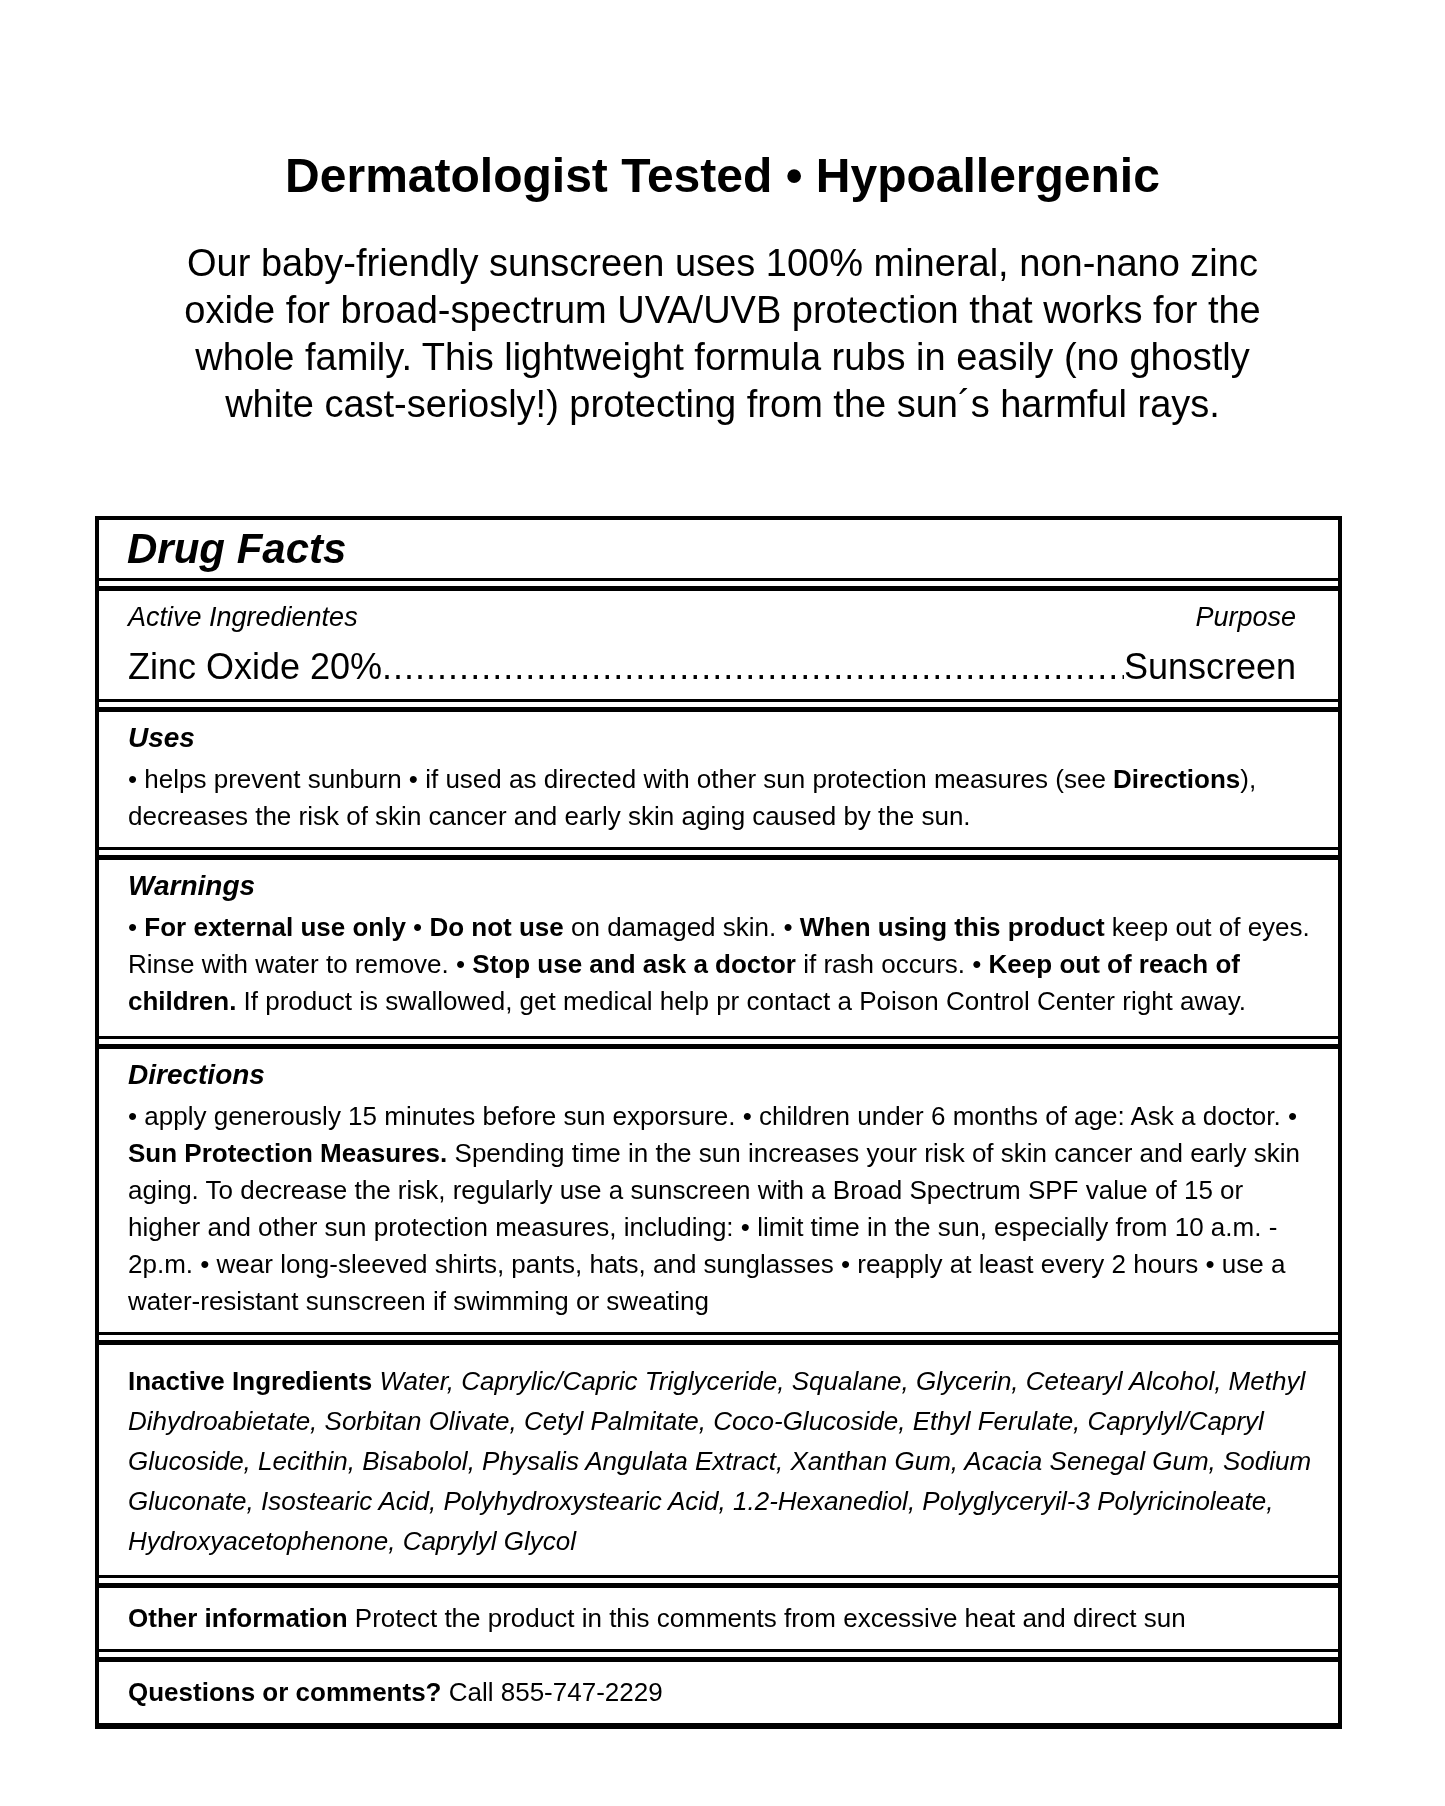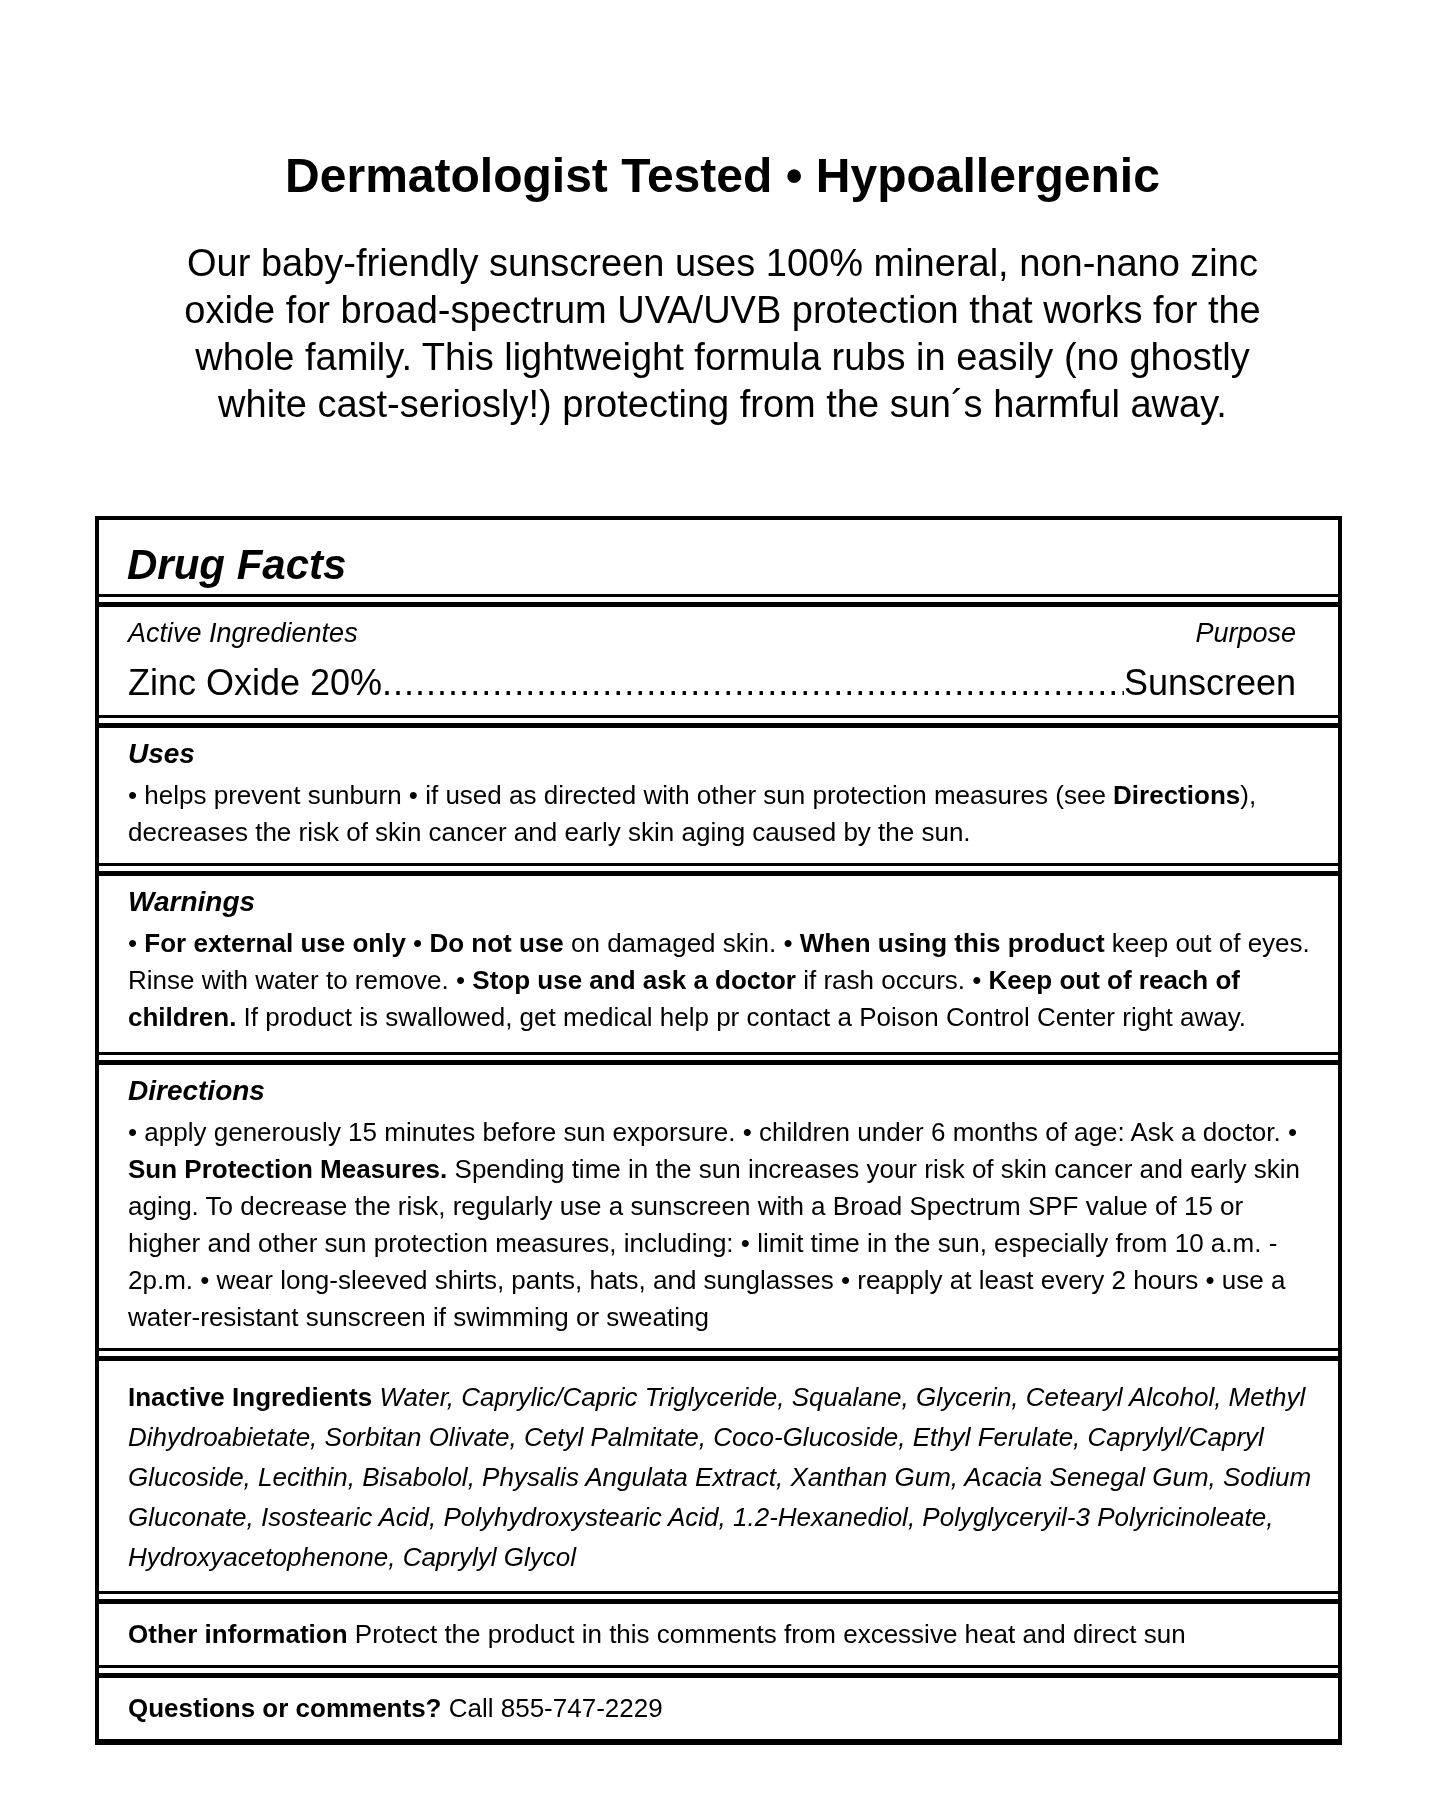--- a/index.html
+++ b/index.html
@@ -38,21 +38,21 @@
     margin: 88px 0 0 95px;
     border: 4px solid #000;
     border-bottom-width: 6px;
     background: #fff;
   }
   .df-title {
     font-size: 42px;
     font-weight: bold;
     font-style: italic;
     line-height: 50px;
-    padding: 20px 22px 4px 28px;
+    padding: 4px 22px 4px 28px;
   }
   .divider {
     height: 13px;
     background: linear-gradient(to bottom, #000 0, #000 3px, #fff 3px, #fff 8px, #000 8px, #000 13px);
   }
   .section {
     padding: 8px 22px 12px 29px;
     font-size: 26px;
     line-height: 37px;
   }
@@ -98,21 +98,21 @@
 <body>
 
 <div class="page">
 
   <div class="main-title">Dermatologist Tested • Hypoallergenic</div>
 
   <div class="intro">
       <div>Our baby-friendly sunscreen uses 100% mineral, non-nano zinc</div>
       <div>oxide for broad-spectrum UVA/UVB protection that works for the</div>
       <div>whole family. This lightweight formula rubs in easily (no ghostly</div>
-      <div>white cast-seriosly!) protecting from the sun´s harmful away.</div>
+      <div>white cast-seriosly!) protecting from the sun´s harmful rays.</div>
     </div>
 
   <div class="df-box">
 
     <div class="df-title">Drug Facts</div>
 
     <div class="divider"></div>
 
     <div class="section active-section">
       <div class="active-header-row">

